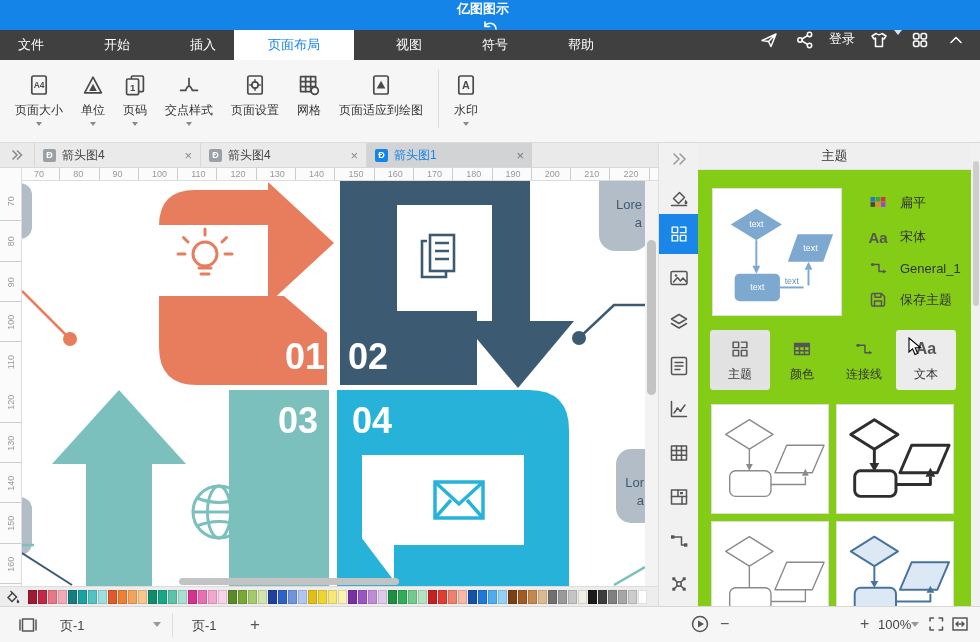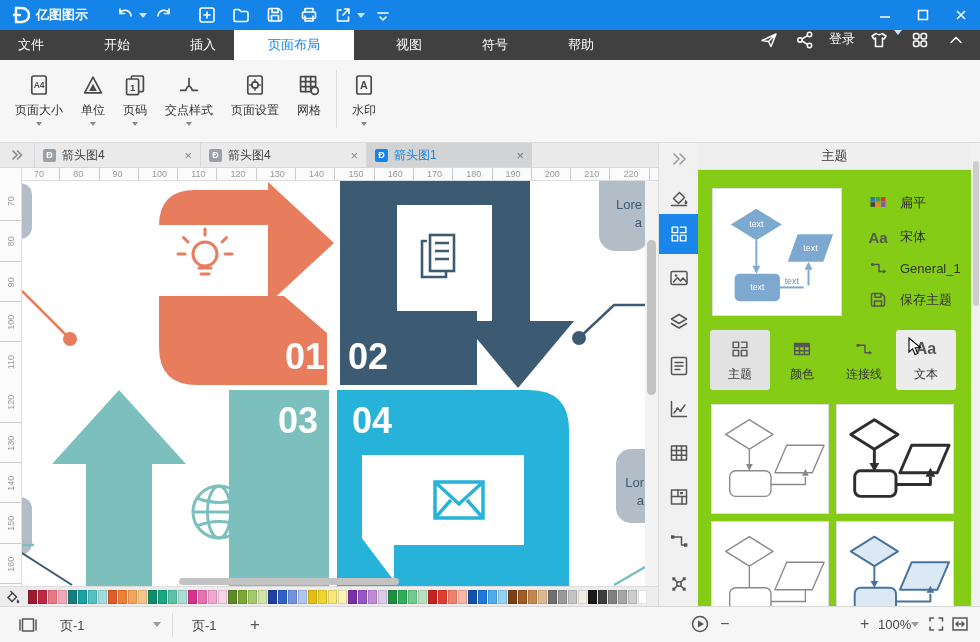--- a/index.html
+++ b/index.html
@@ -1,20 +1,20 @@
 <!DOCTYPE html>
 <html><head>
 <meta charset="utf-8">
 <style>
   * { margin:0; padding:0; box-sizing:border-box; }
   body { font-family:"Liberation Sans", sans-serif; background:#ccc; }
   #app { position:relative; width:980px; height:642px; background:#fff; overflow:hidden; font-family:"Liberation Sans", sans-serif; }
 
   
-  .titlebar { position:absolute; left:0; top:0; width:980px; height:30px; background:#1584e8; display:flex; align-items:center; color:#fff; }
+  .titlebar { position:absolute; left:0; top:0; width:980px; height:30px; background:#1584e8; display:flex; align-items:center; color:#fff;flex-direction:column; }
   .tb-logo { width:20px; height:20px; margin-left:10px; }
   .tb-appname { font-size:13px; font-weight:bold; margin-left:6px; margin-right:20px; }
   .tb-ic { width:20px; height:20px; margin:0 7px; flex:none; }
   .tb-ic svg { width:20px; height:20px; stroke:#fff; fill:none; stroke-width:1.6; stroke-linecap:round; stroke-linejoin:round; }
   .tb-caret { width:0; height:0; border-left:4px solid transparent; border-right:4px solid transparent; border-top:5px solid #cfe4fa; margin-left:-3px; }
   .tb-spacer { flex:1; }
   .winbtn { width:38px; height:30px; display:flex; align-items:center; justify-content:center; }
   .winbtn svg { width:12px; height:12px; stroke:#fff; stroke-width:1.5; fill:none; }
 
   
@@ -257,20 +257,27 @@
           </svg></span>
       <span class="rlabel">页面设置</span>
     </div>
     <div class="ritem">
       <span class="ricon"><svg viewBox="0 0 20 20">
             <rect x="3" y="3" width="12.5" height="12.5"></rect>
             <path d="M3 7.2 h12.5 M3 11.4 h12.5 M7.2 3 v12.5 M11.4 3 v12.5"></path>
             <circle cx="14.8" cy="14.8" r="3" fill="#f6f6f6"></circle>
           </svg></span>
       <span class="rlabel">网格</span>
+    </div>
+    <div class="ritem">
+      <span class="ricon"><svg viewBox="0 0 20 20">
+            <rect x="4" y="2.5" width="12" height="15" rx="1.5"></rect>
+            <path class="fillp" d="M10 6.5 L13.6 13 H6.4 Z"></path>
+          </svg></span>
+      <span class="rlabel">页面适应到绘图</span>
     </div>
     <div class="rsep"></div>
     <div class="ritem">
       <span class="ricon"><svg viewBox="0 0 20 20">
             <rect x="4" y="2.5" width="12" height="15" rx="1.5"></rect>
             <text x="10" y="13.4" font-size="9" font-weight="bold" text-anchor="middle">A</text>
           </svg></span>
       <span class="rlabel">水印</span>
       <span class="rcaret"></span>
     </div>

